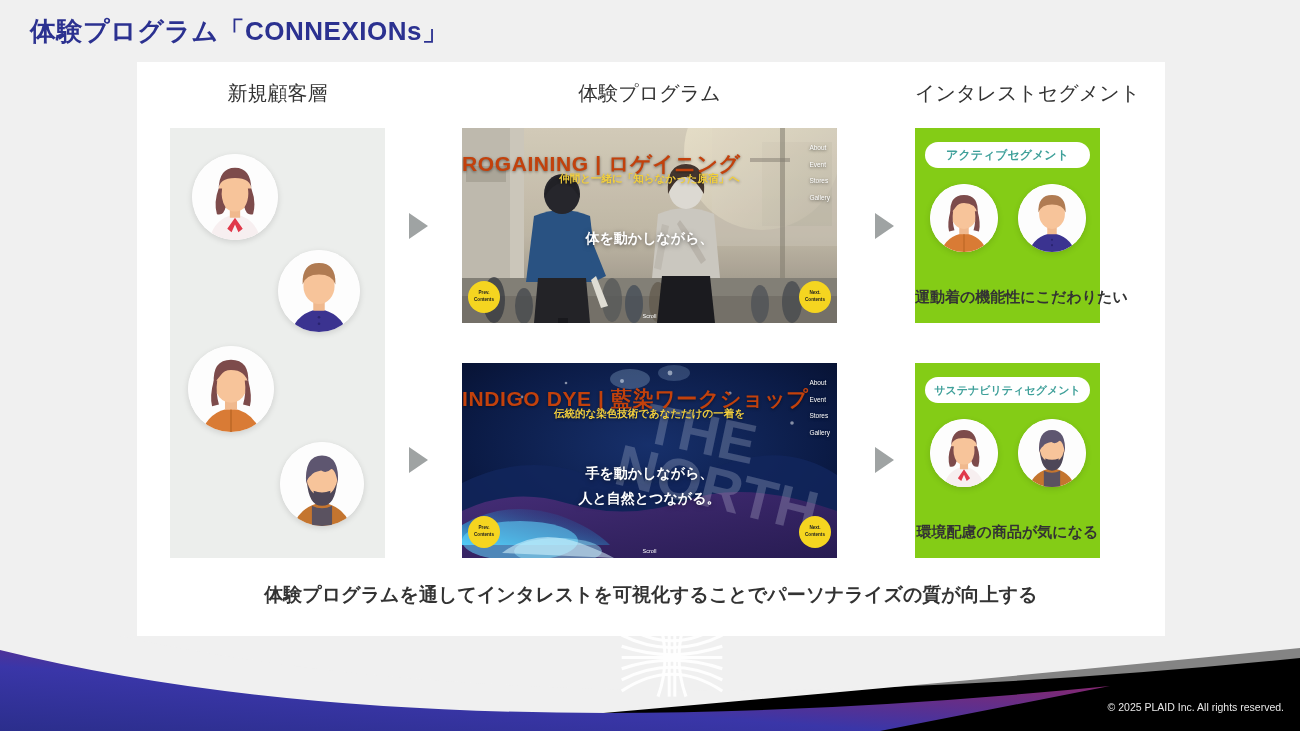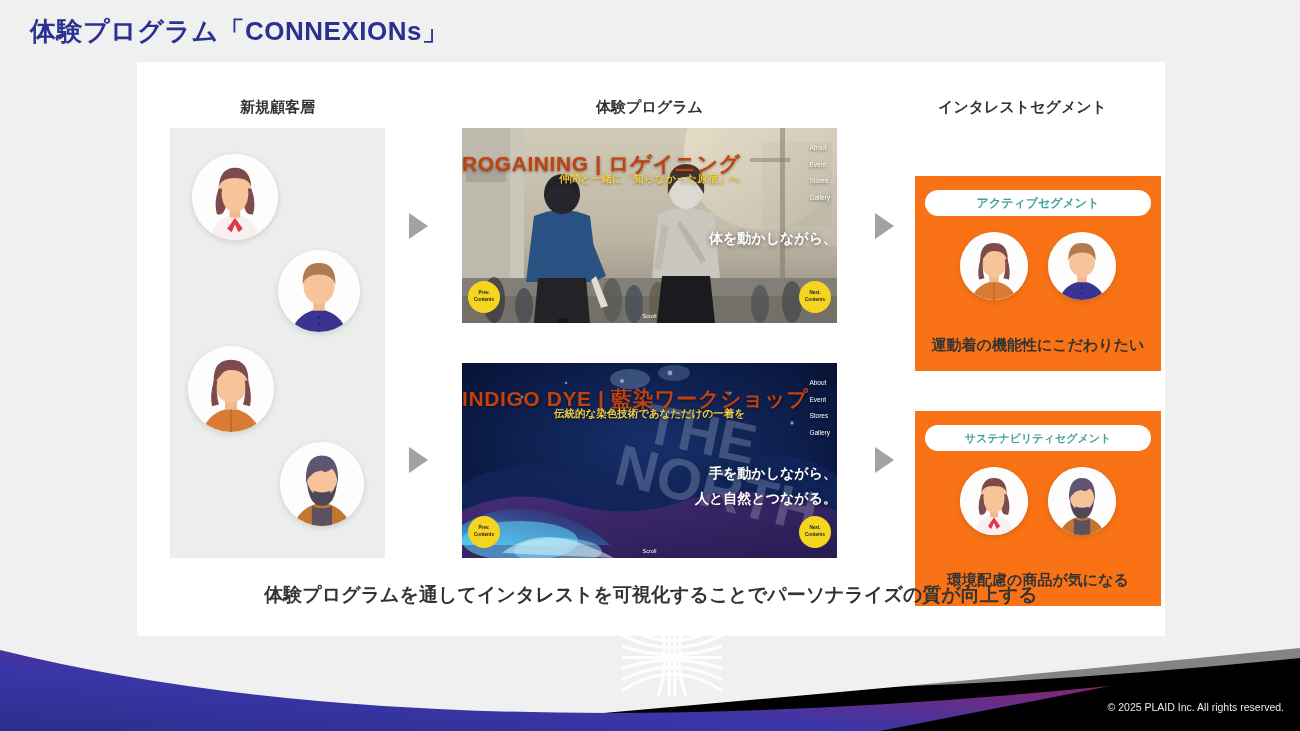--- a/index.html
+++ b/index.html
@@ -21,22 +21,22 @@
 
   
   .content-card {
     position: absolute; left: 137px; top: 62px;
     width: 1028px; height: 581px;
     background: #ffffff;
   }
 
   
   .col-head {
-    position: absolute; top: 36px;
-    font-size: 15px; font-weight: bold; color: #333;
+    position: absolute; top: 18px;
+    font-size: 20px; font-weight: normal; color: #333;
     text-align: center; white-space: nowrap;
   }
   .col-head.c1 { left: 33px; width: 215px; }
   .col-head.c2 { left: 325px; width: 375px; }
   .col-head.c3 { left: 778px; width: 215px; }
 
   
   .cust-panel {
     position: absolute; left: 33px; top: 66px;
     width: 215px; height: 430px;
@@ -70,21 +70,21 @@
     text-shadow: 0 1px 3px rgba(0,0,0,.45);
   }
   .prog-sub {
     position: absolute; left: 0; right: 0; top: 44px;
     text-align: center; font-size: 10.5px; font-weight: bold;
     color: #f2cf3d; white-space: nowrap;
     text-shadow: 0 1px 3px rgba(0,0,0,.45);
   }
   .prog-lead {
     position: absolute; left: 0; right: 0; top: 98px;
-    text-align: right; color: #ffffff;
+    text-align: center; color: #ffffff;
     font-size: 14px; font-weight: bold; line-height: 1.75;
     text-shadow: 0 1px 5px rgba(0,0,0,.55);
   }
   .prog-nav {
     position: absolute; right: 7px; top: 12px;
     font-size: 6.5px; color: #ffffff; line-height: 2.55;
     text-align: left; text-shadow: 0 1px 3px rgba(0,0,0,.6);
   }
   .badge {
     position: absolute; width: 32px; height: 32px;
@@ -109,23 +109,22 @@
     border-left: 19px solid #9fa3a3;
   }
   .ar1 { left: 272px; top: 151px; }
   .ar2 { left: 272px; top: 385px; }
   .ar3 { left: 738px; top: 151px; }
   .ar4 { left: 738px; top: 385px; }
 
   
   .seg {
     position: absolute; left: 778px;
-    width: 246px; height: 195px;
-    background: #f97316;
-    margin-top: 48px;
+    width: 185px; height: 195px;
+    background: #84cc16;
   }
   .seg.s1 { top: 66px; }
   .seg.s2 { top: 301px; }
   .seg-pill {
     position: absolute; left: 10px; right: 10px; top: 14px; height: 26px;
     background: #ffffff; border-radius: 13px;
     display: flex; align-items: center; justify-content: center;
     font-size: 12px; font-weight: bold; color: #3fa09a;
     white-space: nowrap;
   }

